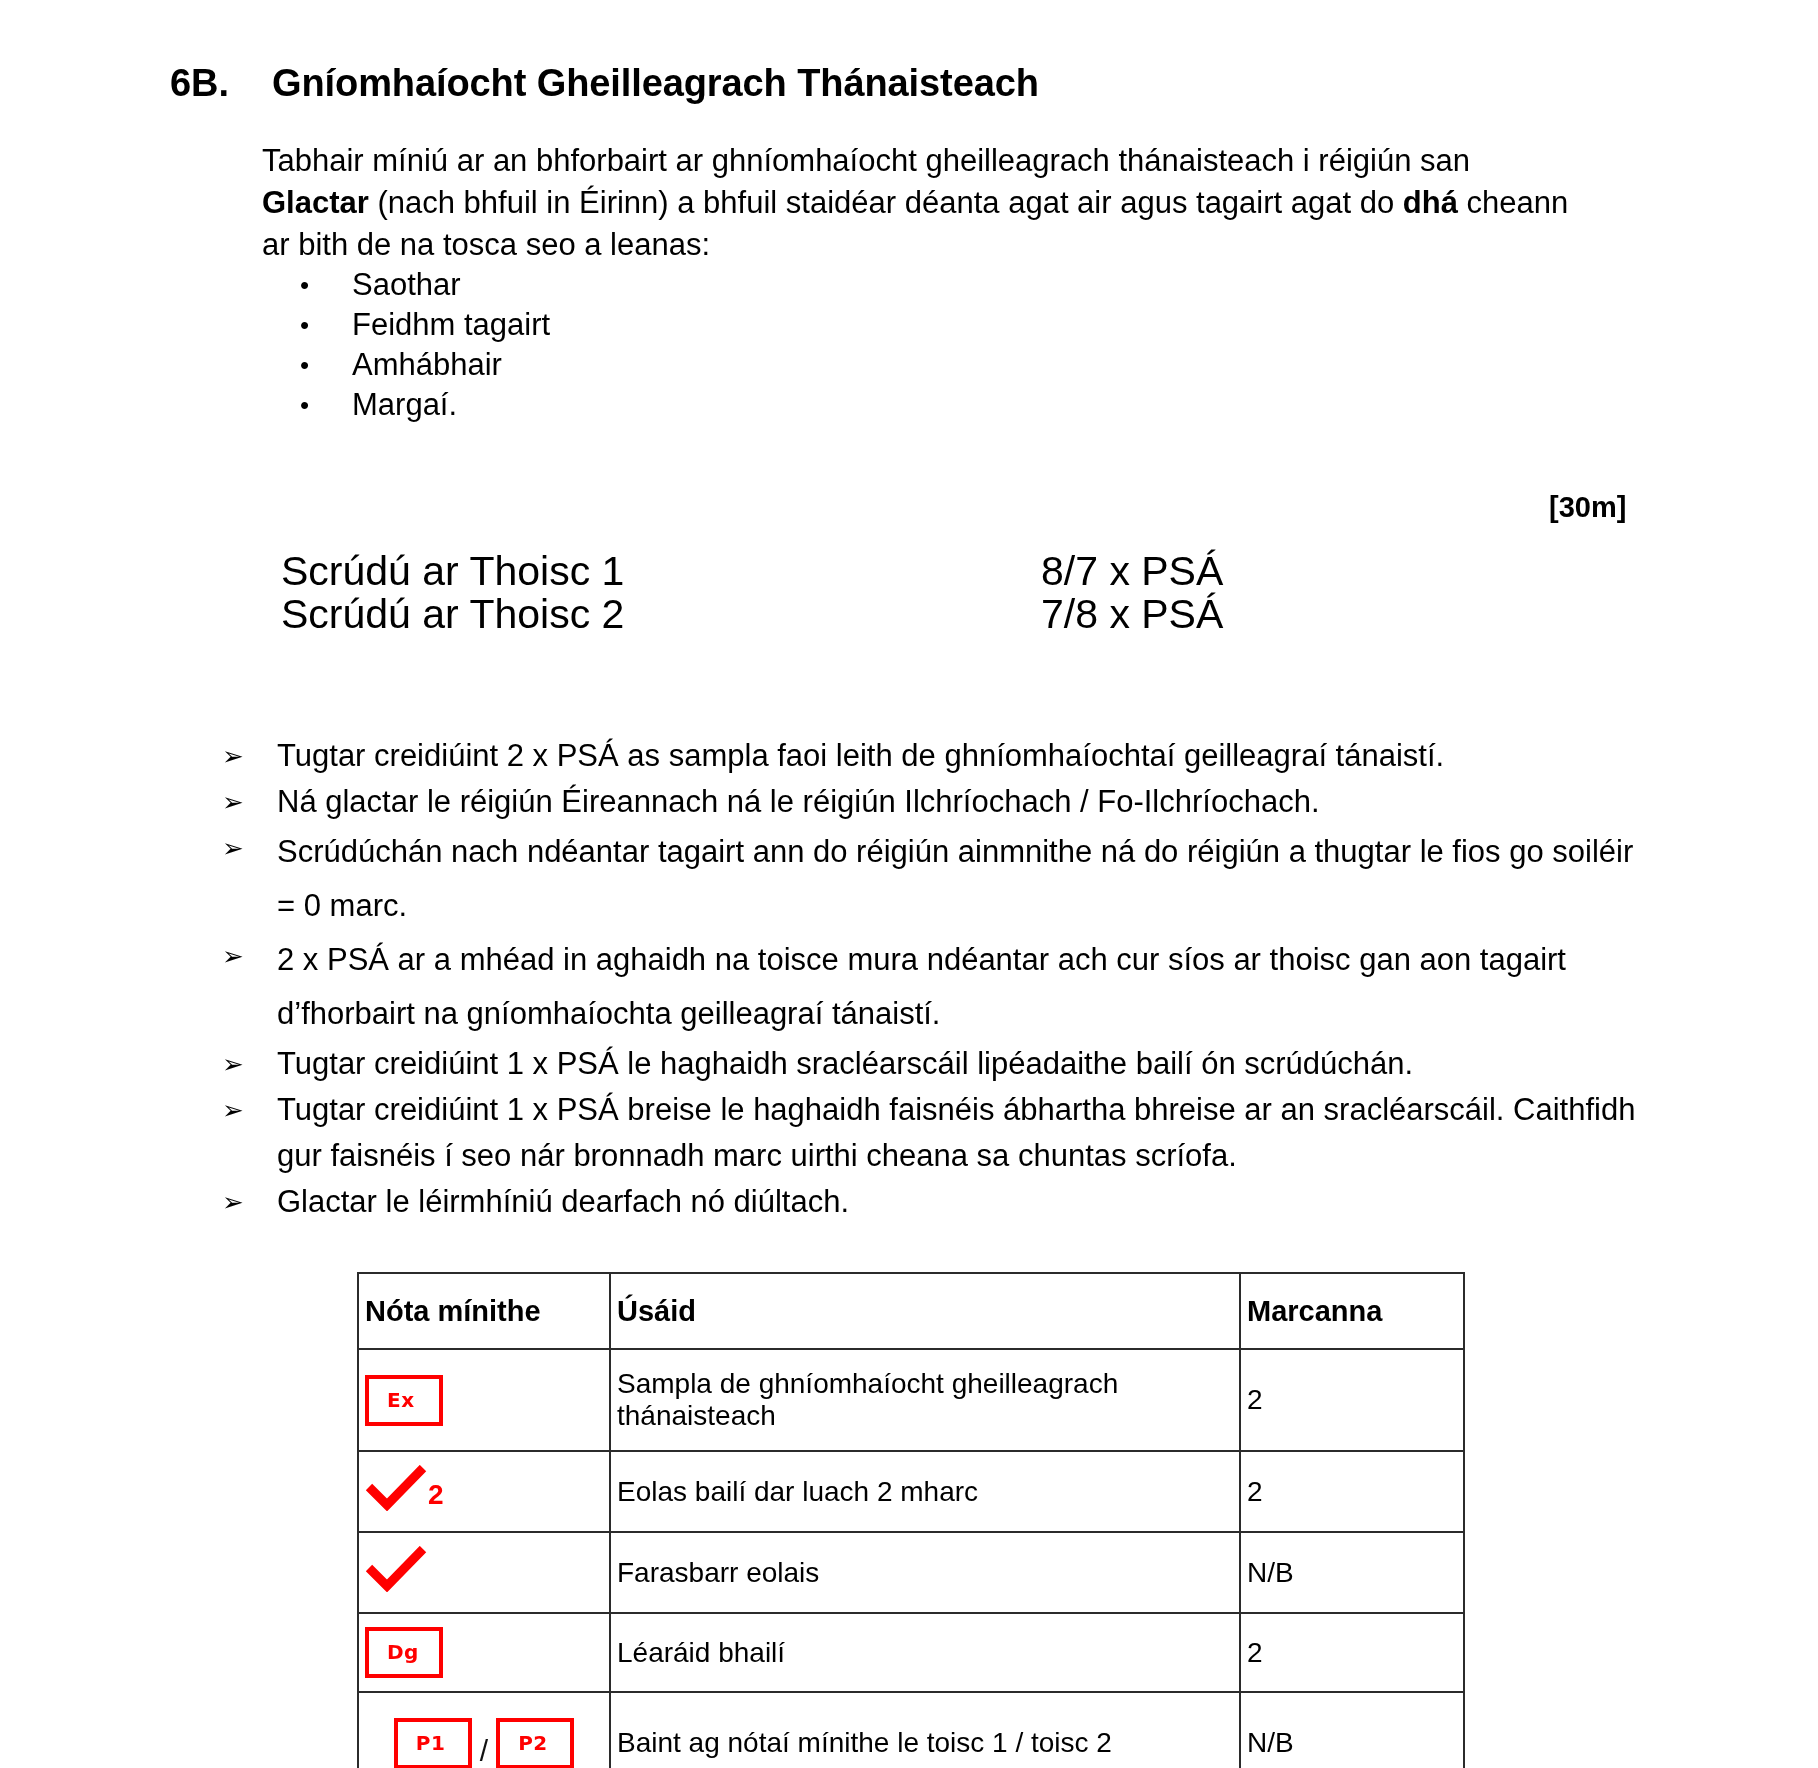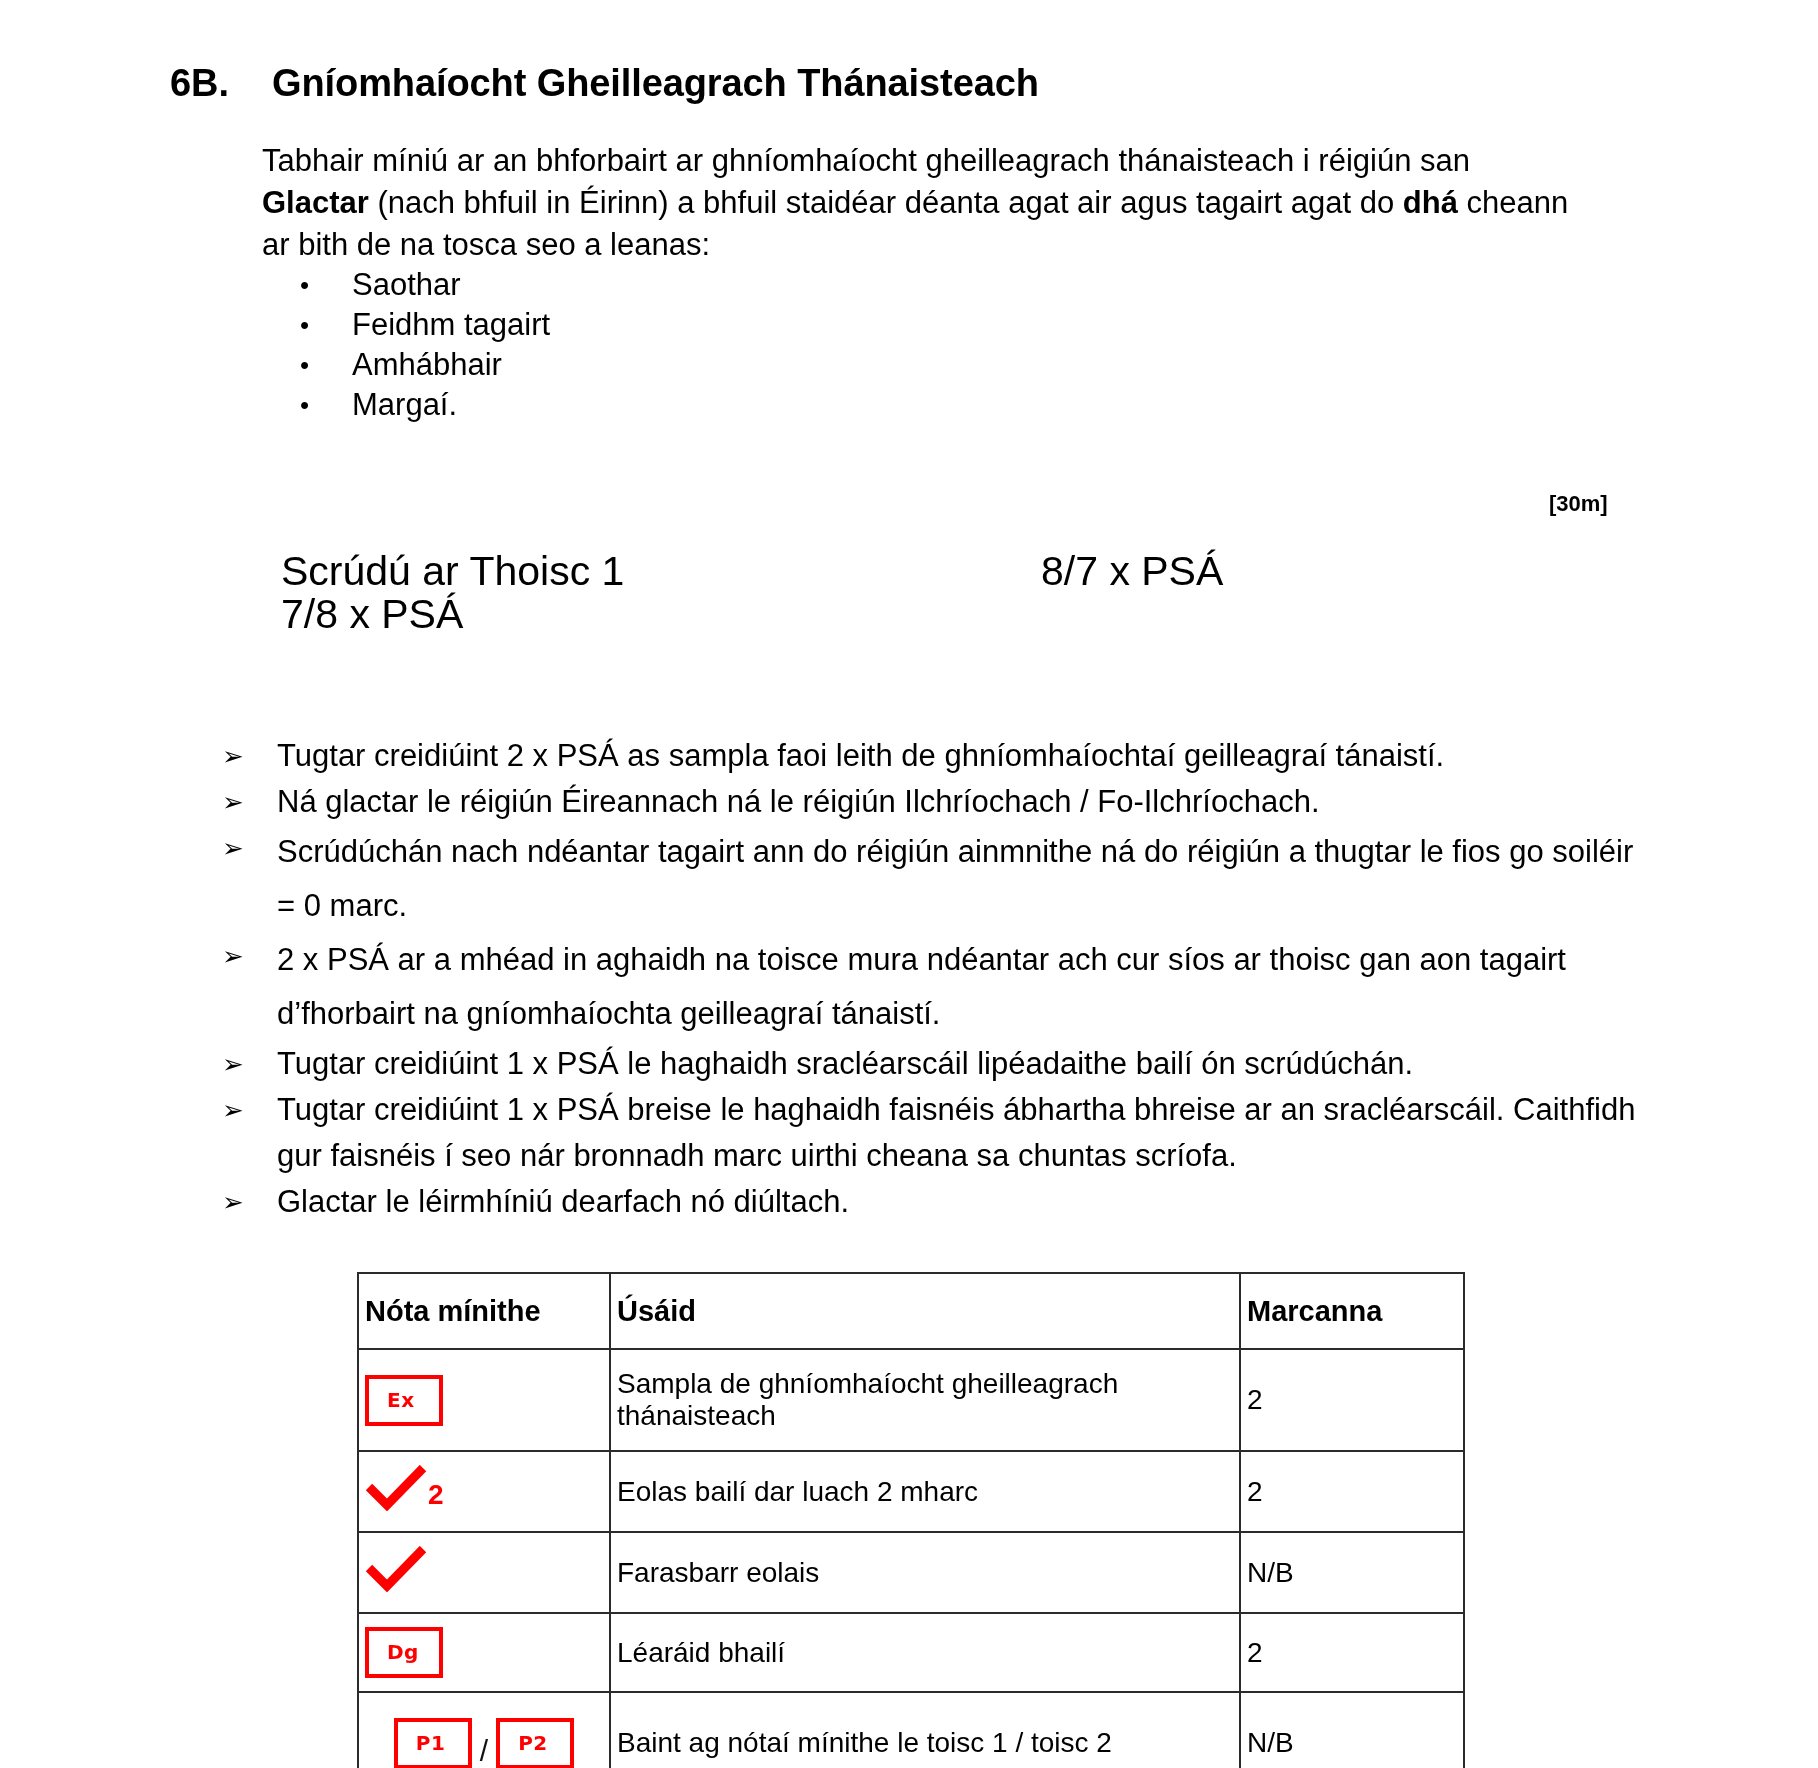--- a/index.html
+++ b/index.html
@@ -68,21 +68,21 @@
     font-size: 26px;
     line-height: 40px;
   }
   .bullets .txt { line-height: 40px; }
 
   
   .marks {
     position: absolute;
     left: 1549px;
     top: 491px;
-    font-size: 22px;
+    font-size: 29px;
     font-weight: bold;
     white-space: nowrap;
   }
 
   
   .scrudu {
     position: absolute;
     left: 281px;
     top: 550px;
     width: 1000px;
@@ -226,20 +226,21 @@
   </div>
 
   <div class="marks">[30m]</div>
 
   <div class="scrudu">
     <div class="srow">
       <span class="slabel">Scrúdú ar Thoisc 1</span>
       <span class="svalue">8/7 x PSÁ</span>
     </div>
     <div class="srow">
+      <span class="slabel">Scrúdú ar Thoisc 2</span>
       <span class="svalue">7/8 x PSÁ</span>
     </div>
   </div>
 
   <div class="notes">
     <div class="nrow">
       <span class="arrow">➢</span>
       <span class="ntxt">Tugtar creidiúint 2 x PSÁ as sampla faoi leith de ghníomhaíochtaí geilleagraí tánaistí.</span>
     </div>
     <div class="nrow">

